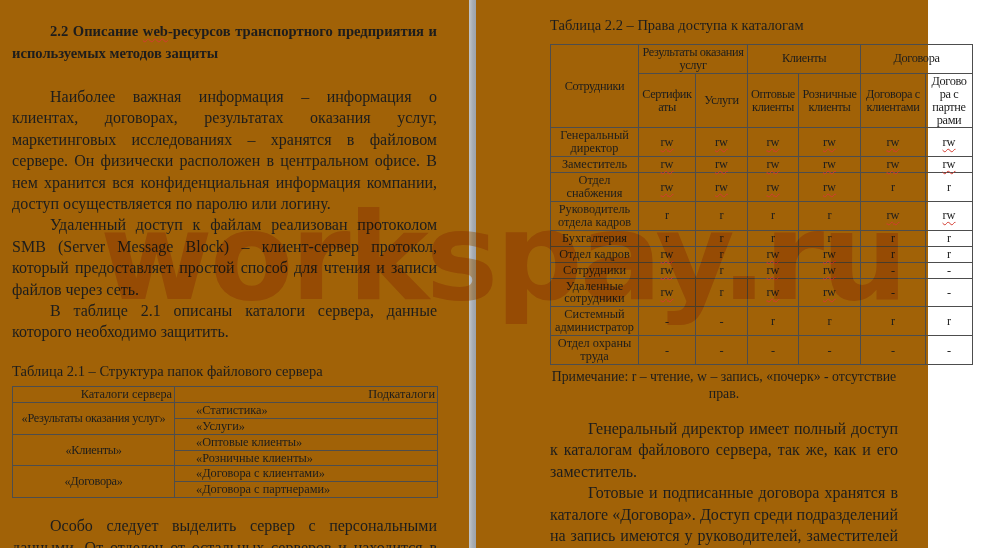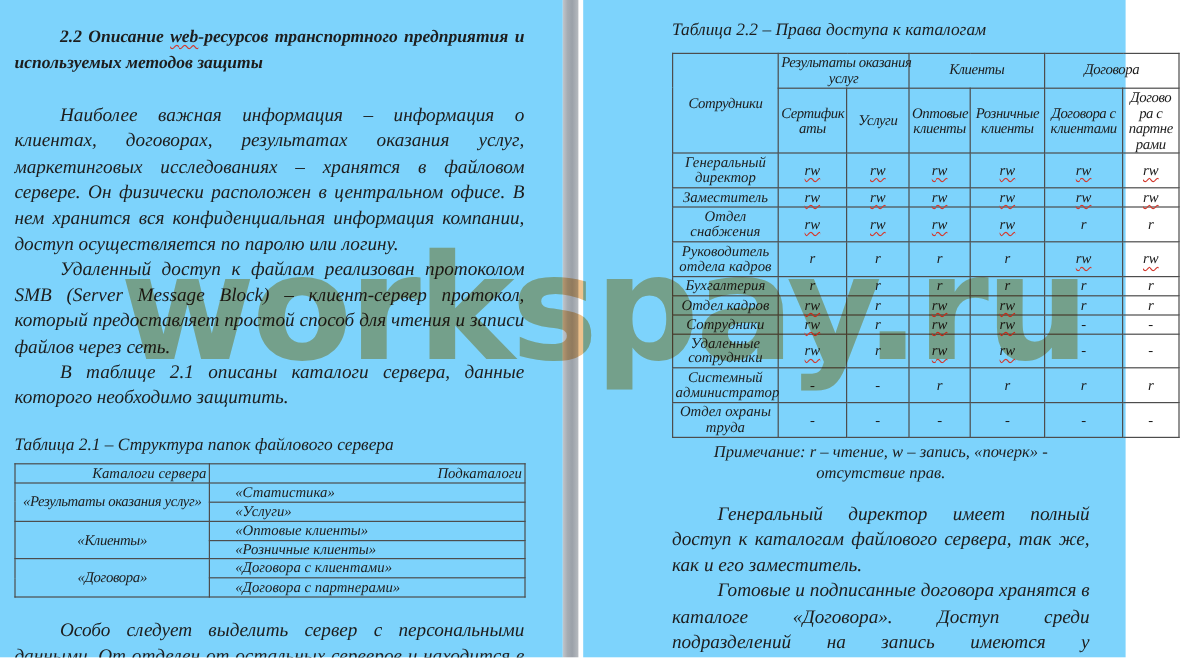--- a/index.html
+++ b/index.html
@@ -3,23 +3,23 @@
 <meta charset="utf-8">
 <style>
   html,body{margin:0;padding:0;}
   body{
     width:1000px;height:548px;overflow:hidden;background:#ffffff;
     font-family:"Liberation Serif","DejaVu Serif",serif;color:#1d1d1d;
     position:relative;
   }
   .canvas{position:absolute;inset:0;}
   
-  .page{position:absolute;top:0;height:548px;box-sizing:border-box;background:#7dd3fc;font-style:italic;}
+  .page{position:absolute;top:0;height:548px;box-sizing:border-box;background:#a16207;}
   .page-left{left:0;width:469px;padding:20px 32px 0 12px;}
-  .page-right{left:486px;width:452px;padding:17px 30px 0 74px;}
+  .page-right{left:476px;width:452px;padding:17px 30px 0 74px;}
   .divider{
     position:absolute;top:0;left:469px;width:13px;height:548px;
     background:linear-gradient(to right,#c2c6cb 0%,#a6acb3 30%,#9ba1a9 60%,#b6babf 100%);
   }
   
   .heading{
     font-size:14.6px;font-weight:700;line-height:22px;margin:0 0 22px 0;
     text-align:justify;text-indent:38px;
   }
   .para{

